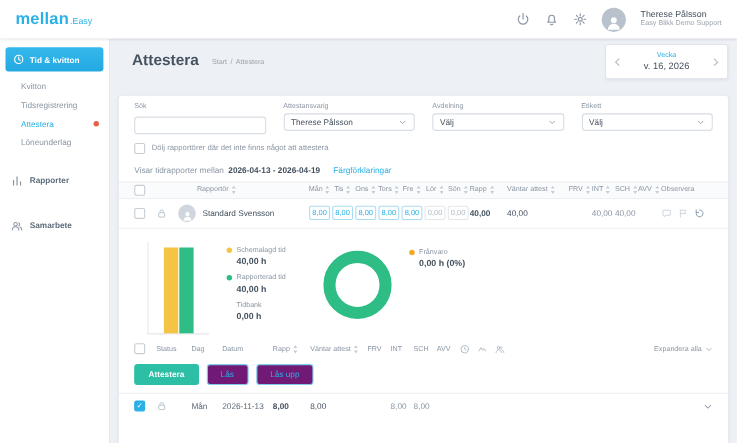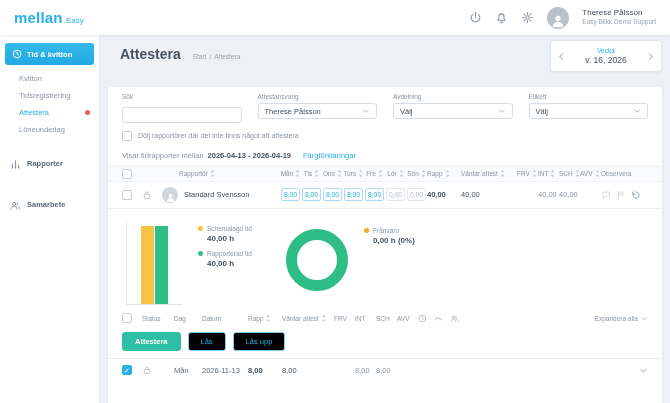--- a/index.html
+++ b/index.html
@@ -79,21 +79,21 @@
   .row-name{font-size:7.5px;color:#43505e;white-space:nowrap;overflow:hidden}
   .day-cell{width:19px;height:13px;border:1px solid #a9dcf4;border-radius:2px;color:#29b0e6;font-size:6.8px;display:flex;align-items:center;justify-content:center;margin:0 auto;cursor:pointer;background:#fff}
   .day-cell.zero{border-color:#e3e7ec;color:#b3bcc6}
   .num{font-size:7.5px;color:#43505e}
   .num.bold{font-weight:bold}
   .num.dim{color:#8b96a3}
   .obs-cell{display:flex;align-items:center;gap:5px}
   .obs-icon{width:10px;height:10px;color:#ccd3da;cursor:pointer}
   .obs-icon.hist{color:#7e95aa}
   
-  .charts{display:flex;align-items:flex-start;padding:12px 6px 4px;height:102px}
+  .charts{display:flex;align-items:flex-start;padding:12px 14px 4px;height:102px}
   .barchart{width:56px;height:84px;border-bottom:1px solid #dfe3e8;border-left:1px solid #e7eaee;display:flex;align-items:flex-end;justify-content:center;gap:1px;margin-left:12px}
   .bar{width:13px}
   .bar-yellow{height:78px;background:#f6c445}
   .bar-green{height:78px;background:#2ebd85}
   .bar-legend{margin-left:16px;width:76px;display:flex;flex-direction:column;gap:7px;padding-top:4px}
   .lg-top{display:flex;align-items:center;gap:4px;font-size:6.5px;color:#8b96a3;white-space:nowrap}
   .dot{width:5px;height:5px;border-radius:50%;flex:none}
   .dot-yellow{background:#f6c445}
   .dot-green{background:#2ebd85}
   .dot-orange{background:#f5a623}
@@ -104,21 +104,21 @@
   
   .grid-day{display:grid;grid-template-columns:20px 32px 28px 46px 34px 52px 21px 21px 21px 21px 86px 1fr;align-items:center;padding:0 14px}
   .day-head{height:15px;font-size:6.5px;color:#8b96a3}
   .dt-icons{display:flex;gap:7px;align-items:center}
   .dt-icon{width:9px;height:9px;color:#aeb7c2;cursor:pointer}
   .expand-all{justify-self:end;display:flex;align-items:center;gap:3px;font-size:6.5px;color:#8b96a3;cursor:pointer;white-space:nowrap}
   .expand-all .caret{width:7px;height:7px}
   .actions{display:flex;gap:7px;align-items:center;padding:6px 14px 7px}
   .btn{font-size:7.5px;border-radius:3px;padding:4px 12px;cursor:pointer;font-family:inherit}
   .btn-primary{background:#2dbfa6;color:#fff;border:1px solid #2dbfa6;font-weight:bold}
-  .btn-outline{background:#000000;color:#29b0e6;border:1px solid #7fcdee}
+  .btn-outline{background:#701a75;color:#29b0e6;border:1px solid #7fcdee}
   .day-row{height:24px;border-top:1px solid #eceff2}
   .dr-text{font-size:7.5px;color:#5d6b7a;white-space:nowrap}
   .chev-end{justify-self:end;width:9px;height:9px;color:#9aa4b0;cursor:pointer}
 </style>
 </head>
 <body>
 
 <header class="topbar">
   <div class="logo">
     <span class="logo-main">mellan</span>
@@ -451,20 +451,27 @@
               </div>
             <div class="lg-val">40,00 h</div>
           </div>
           <div class="lg-item">
             <div class="lg-top">
                 <span class="dot dot-green"></span>
                 <span>Rapporterad tid</span>
               </div>
             <div class="lg-val">40,00 h</div>
           </div>
+          <div class="lg-item">
+            <div class="lg-top">
+                <span class="dot dot-none"></span>
+                <span>Tidbank</span>
+              </div>
+            <div class="lg-val">0,00 h</div>
+          </div>
         </div>
         <div class="donut"></div>
         <div class="donut-legend">
           <div class="lg-item">
             <div class="lg-top">
                 <span class="dot dot-orange"></span>
                 <span>Frånvaro</span>
               </div>
             <div class="lg-val">0,00 h (0%)</div>
           </div>

